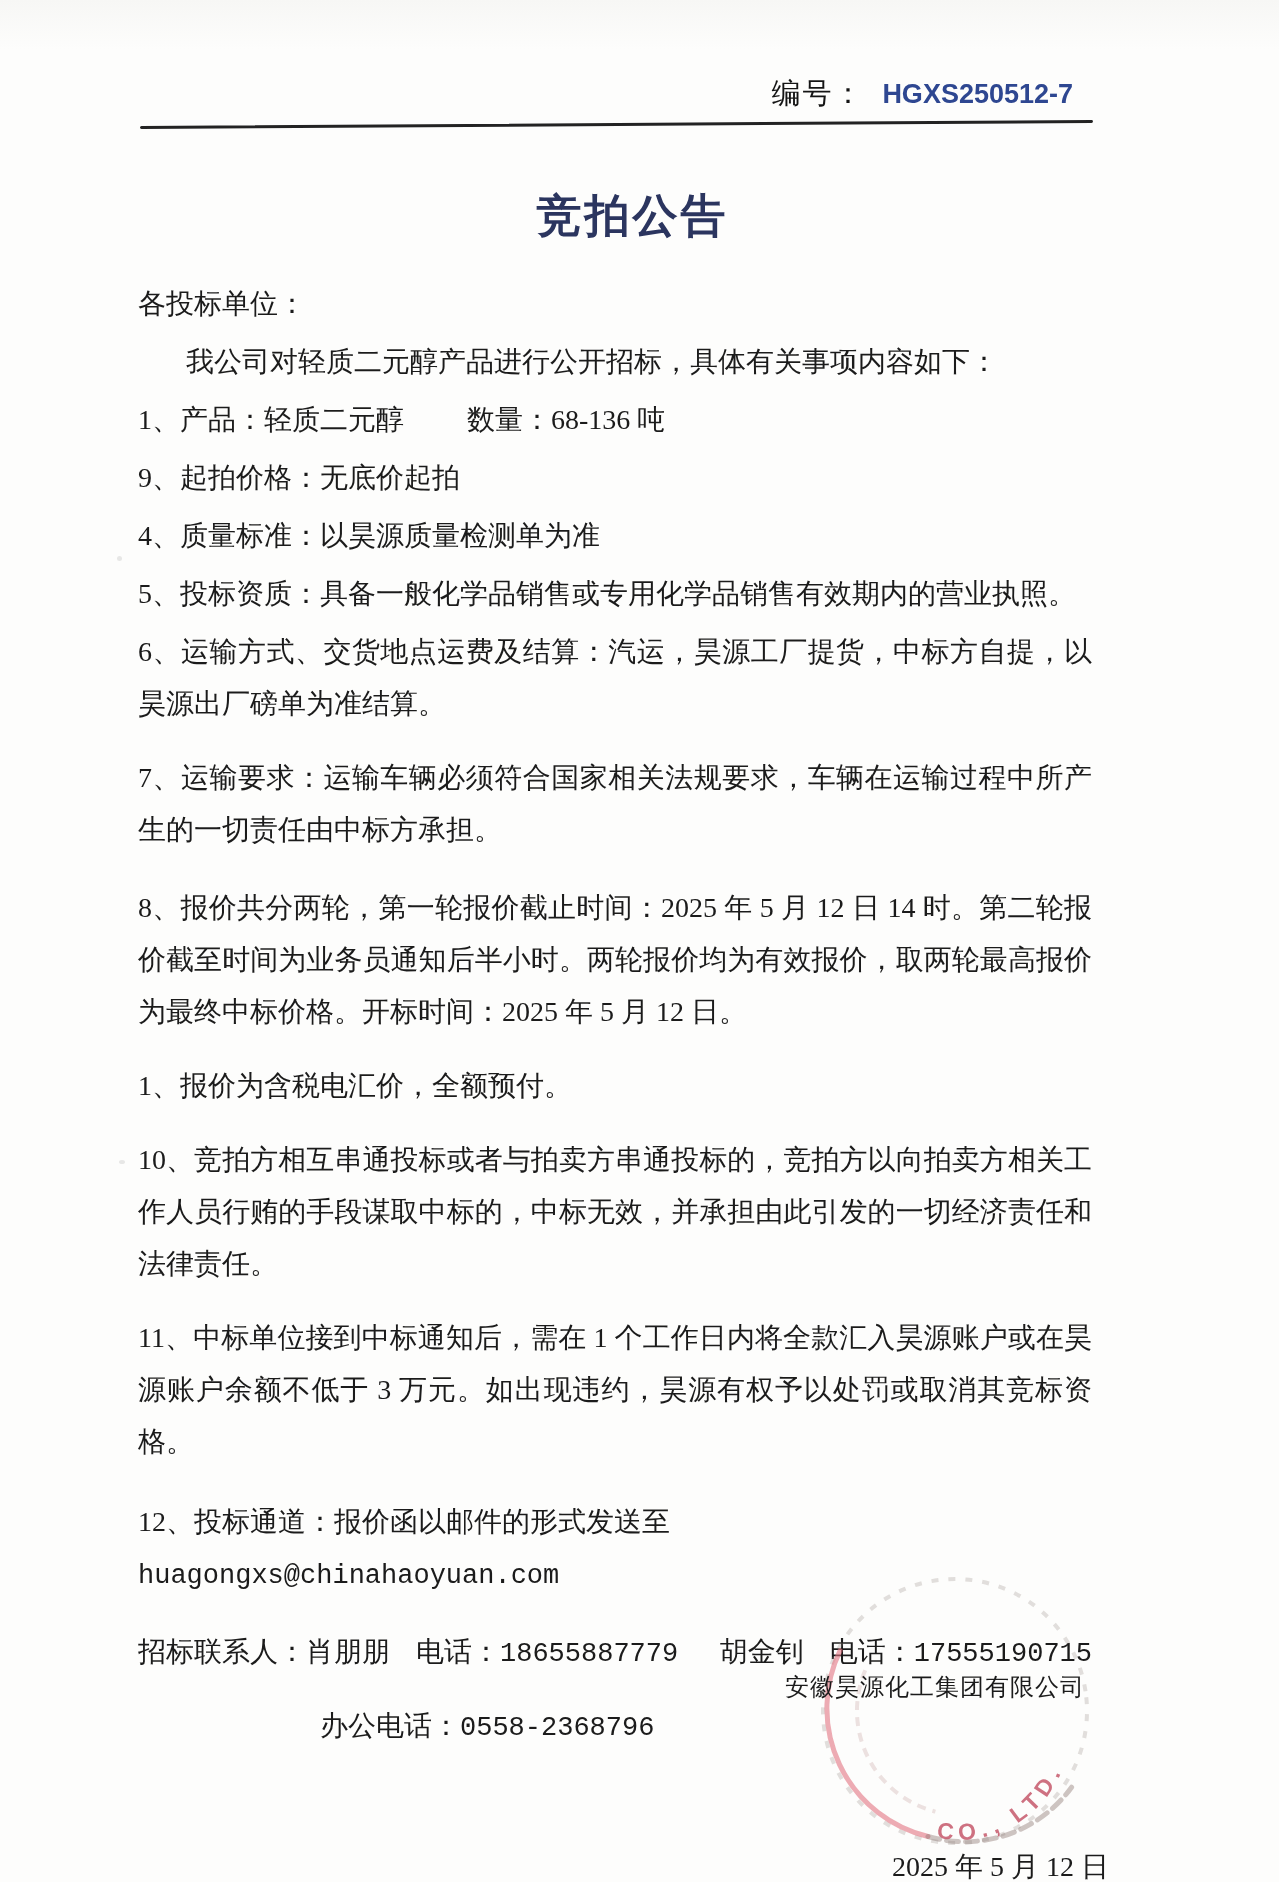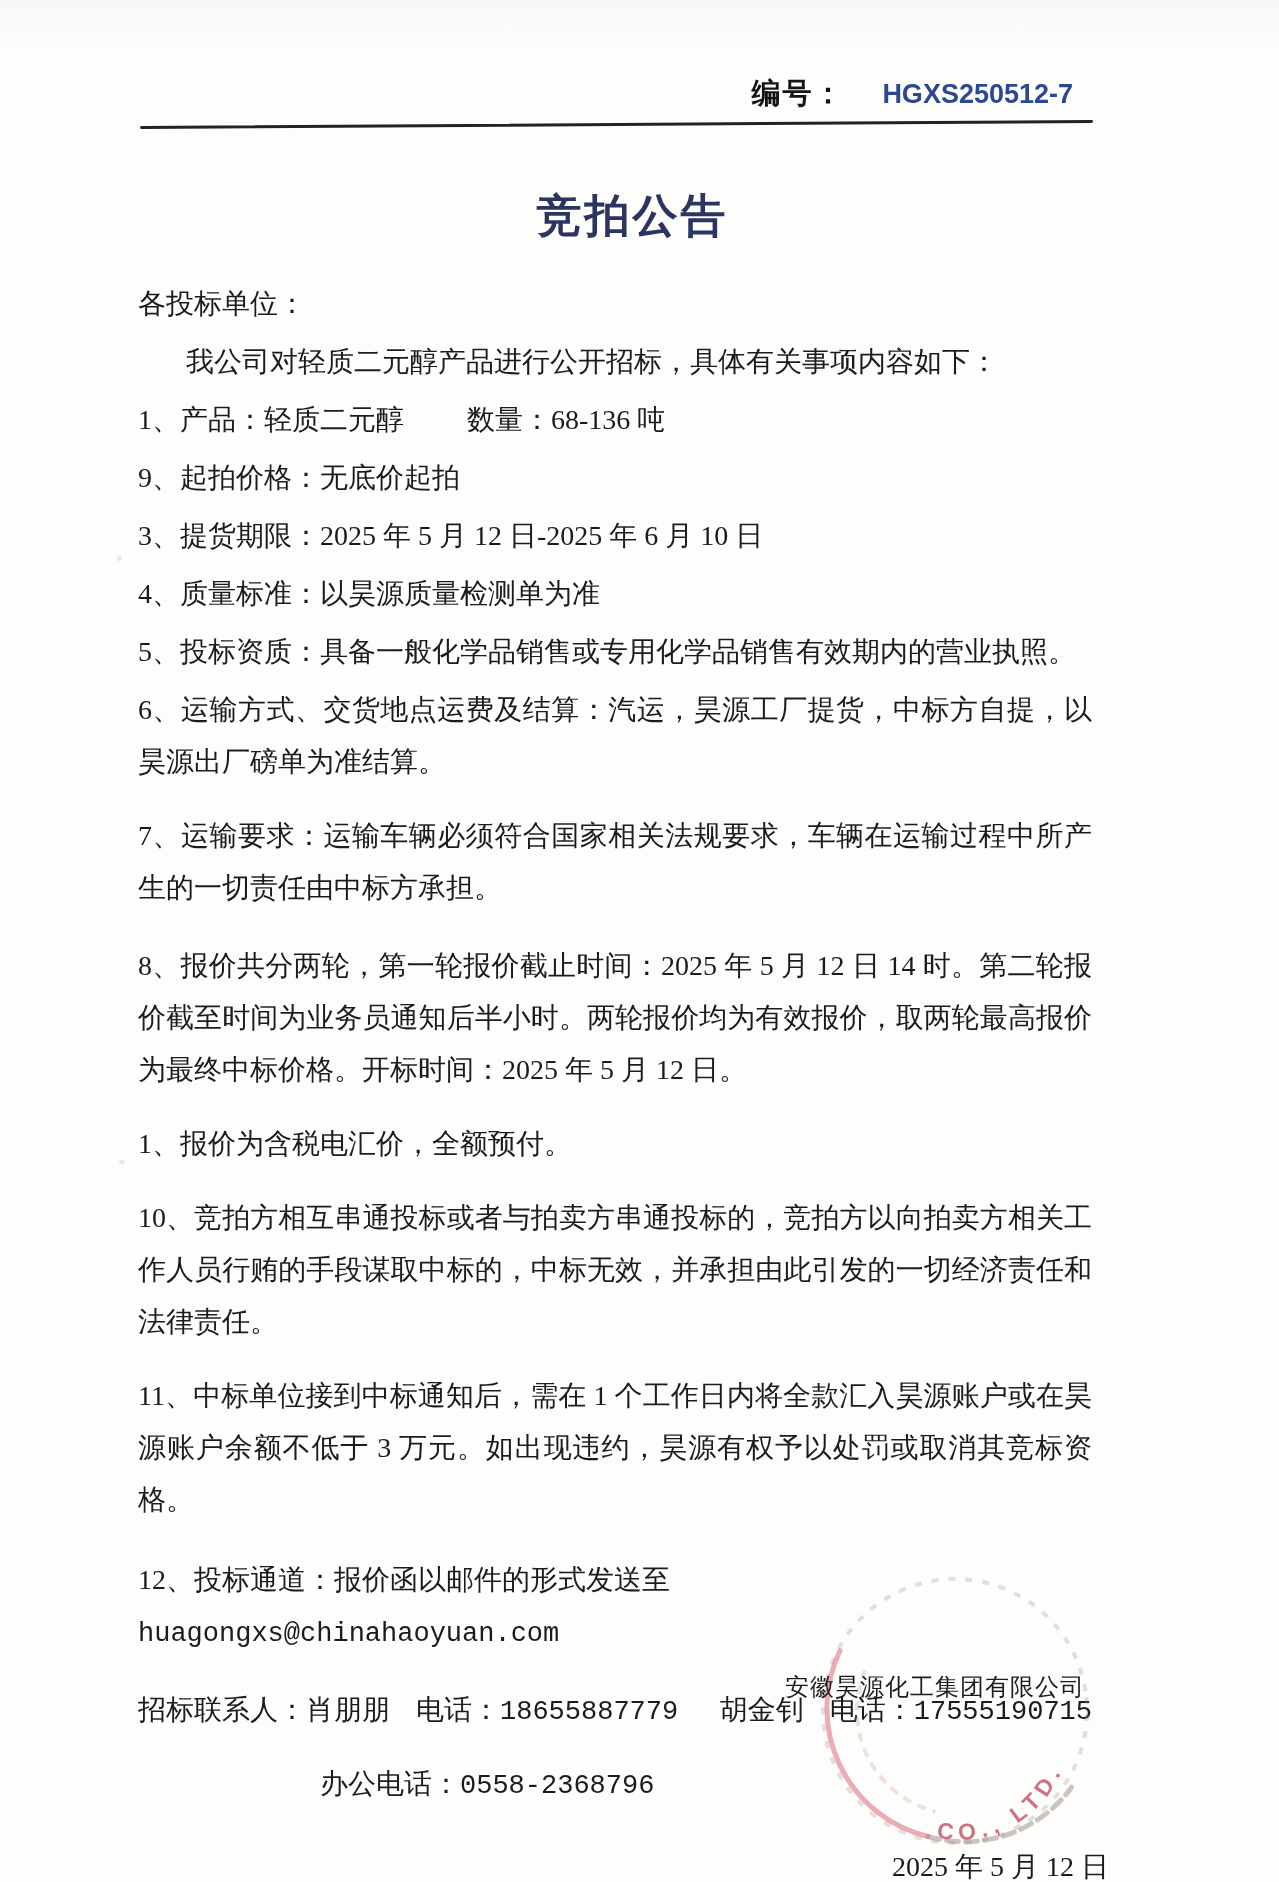--- a/index.html
+++ b/index.html
@@ -9,23 +9,23 @@
     background:linear-gradient(180deg,#f7f7f5 0px,#fdfdfc 50px,#fdfdfc 100%);
     font-family:"Liberation Serif","DejaVu Serif",serif;
     color:#1b1b1b;
     overflow:hidden;
   }
   
   .doc-number{
     position:absolute;top:74px;right:206px;
     display:flex;align-items:baseline;white-space:nowrap;
   }
-  .doc-number .lbl{font-size:29px;font-weight:bold;color:#141414;letter-spacing:2px;text-align:center;}
+  .doc-number .lbl{font-size:29px;font-weight:normal;color:#141414;letter-spacing:2px;text-align:center;}
   .doc-number .val{
-    margin-left:38px;
+    margin-left:18px;
     font-family:"Liberation Sans","DejaVu Sans",sans-serif;
     font-size:27px;font-weight:bold;color:#2e4791;letter-spacing:0px;text-align:right;
   }
   .rule{
     position:absolute;left:140px;top:126px;width:953px;height:3px;
     background:#232323;transform:rotate(-0.36deg);transform-origin:left center;
     border-radius:2px;
   }
   .title{
     position:absolute;left:0;right:0;top:186px;
@@ -89,21 +89,20 @@
   <div class="rule"></div>
 
   <div class="title">竞拍公告</div>
 
   <div class="content">
     <p class="nojust">各投标单位：</p>
     <p class="indent">我公司对轻质二元醇产品进行公开招标，具体有关事项内容如下：</p>
 
     <p>1、产品：轻质二元醇　　 数量：68-136 吨</p>
     <p>9、起拍价格：无底价起拍</p>
-    <p>3、提货期限：2025 年 5 月 12 日-2025 年 6 月 10 日</p>
     <p>4、质量标准：以昊源质量检测单为准</p>
     <p>5、投标资质：具备一般化学品销售或专用化学品销售有效期内的营业执照。</p>
     <p>6、运输方式、交货地点运费及结算：汽运，昊源工厂提货，中标方自提，以昊源出厂磅单为准结算。</p>
     <p class="m22">7、运输要求：运输车辆必须符合国家相关法规要求，车辆在运输过程中所产生的一切责任由中标方承担。</p>
     <p class="m26">8、报价共分两轮，第一轮报价截止时间：2025 年 5 月 12 日 14 时。第二轮报价截至时间为业务员通知后半小时。两轮报价均为有效报价，取两轮最高报价为最终中标价格。开标时间：2025 年 5 月 12 日。</p>
     <p class="m22">1、报价为含税电汇价，全额预付。</p>
     <p class="m22">10、竞拍方相互串通投标或者与拍卖方串通投标的，竞拍方以向拍卖方相关工作人员行贿的手段谋取中标的，中标无效，并承担由此引发的一切经济责任和法律责任。</p>
     <p class="m22">11、中标单位接到中标通知后，需在 1 个工作日内将全款汇入昊源账户或在昊源账户余额不低于 3 万元。如出现违约，昊源有权予以处罚或取消其竞标资格。</p>
 
     <p class="m28 nojust">

